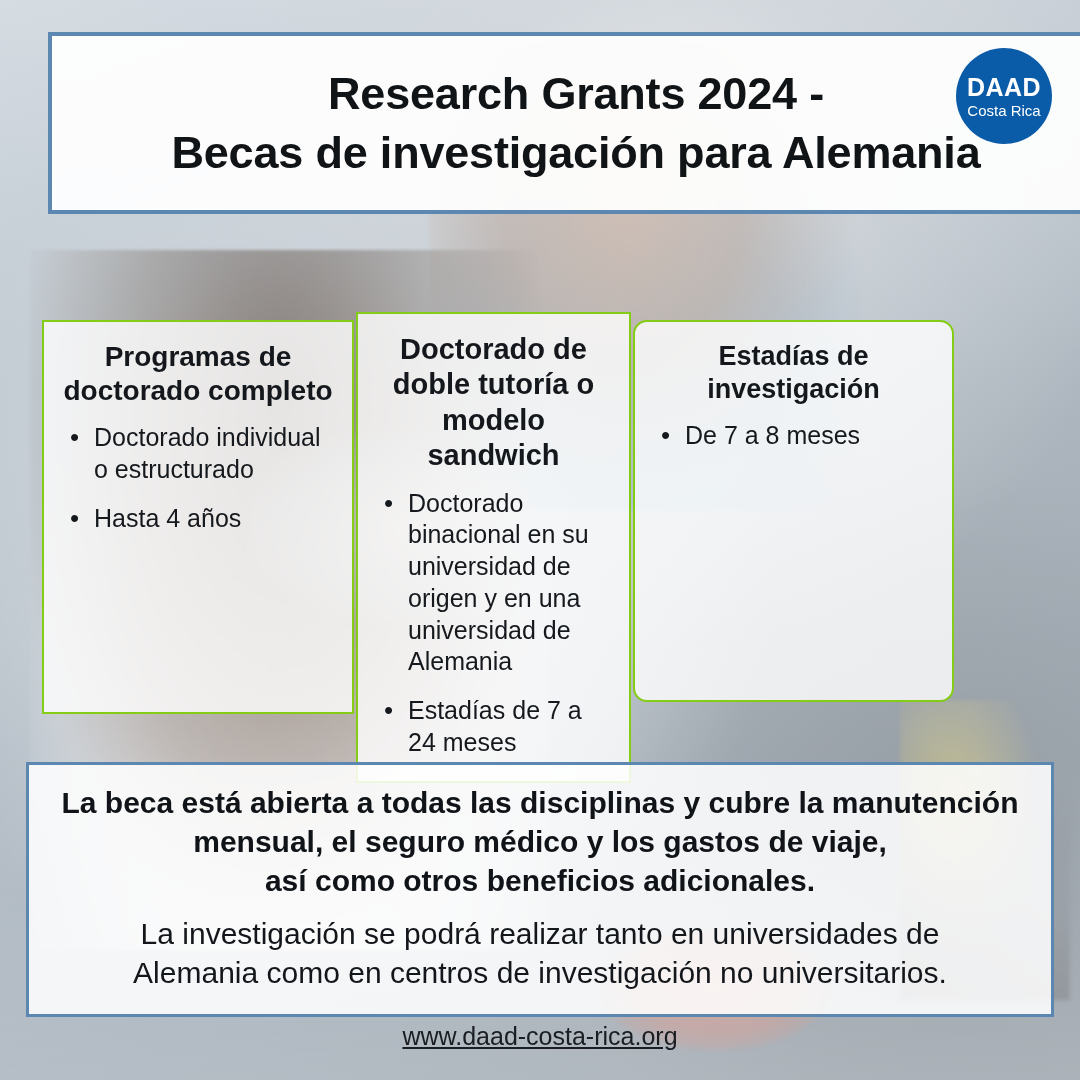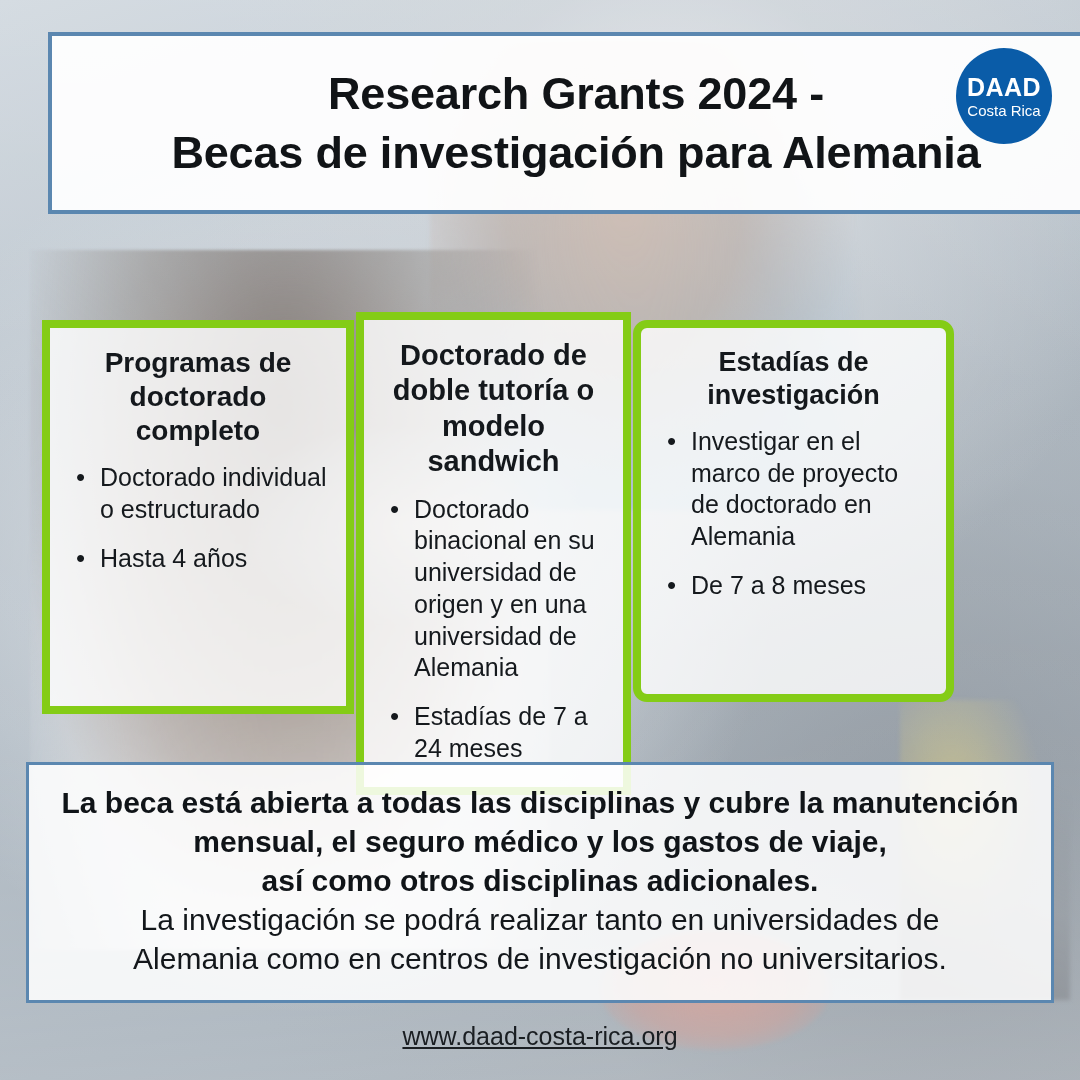--- a/index.html
+++ b/index.html
@@ -137,21 +137,21 @@
     position: absolute;
     left: 42px; top: 312px;
     width: 1006px;
     display: flex;
     align-items: flex-start;
     gap: 0px;
   }
   .card {
     box-sizing: border-box;
     background: rgba(255,255,255,0.80);
-    border: 8px solid #84cc16;
+    border: 2px solid #84cc16;
     padding: 18px 18px 5px 18px;
   }
   .card-1 { width: 312px; min-height: 394px; margin-top: 8px; }
   .card-2 { width: 275px; min-height: 402px; margin-left: 2px; }
   .card-3 { width: 321px; min-height: 382px; margin-left: 2px; margin-top: 8px; border-radius: 14px;}
 
   .card-title {
     text-align: center;
     font-weight: bold;
     color: #14181c;
@@ -192,20 +192,21 @@
     background: rgba(255,255,255,0.86);
     border: 3px solid #5b87b0;
     padding: 18px 24px 22px 24px;
     text-align: center;
   }
   .bottom-bold {
     font-size: 30px;
     font-weight: bold;
     line-height: 1.30;
     color: #101418;
+    margin-bottom: 14px;
   }
   .bottom-bold .line { display: block; }
   .bottom-normal {
     font-size: 30px;
     line-height: 1.30;
     color: #13171b;
   }
   .bottom-normal .line { display: block; }
 
   .url {
@@ -258,32 +259,31 @@
       <div class="card-title">Doctorado de doble tutoría o modelo sandwich</div>
       <ul>
         <li>Doctorado binacional en su universidad de origen y en una universidad de Alemania</li>
         <li>Estadías de 7 a 24 meses</li>
       </ul>
     </div>
 
     <div class="card card-3">
       <div class="card-title">Estadías de investigación</div>
       <ul>
-        <li>Investigar en el marco de proyecto de doctorado en Alemania</li>
         <li>De 7 a 8 meses</li>
       </ul>
     </div>
 
   </div>
 
   <div class="bottom">
     <div class="bottom-bold">
       <span class="line">La beca está abierta a todas las disciplinas y cubre la manutención</span>
       <span class="line">mensual, el seguro médico y los gastos de viaje,</span>
-      <span class="line">así como otros disciplinas adicionales.</span>
+      <span class="line">así como otros beneficios adicionales.</span>
     </div>
     <div class="bottom-normal">
       <span class="line">La investigación se podrá realizar tanto en universidades de</span>
       <span class="line">Alemania como en centros de investigación no universitarios.</span>
     </div>
   </div>
 
   <div class="url">www.daad-costa-rica.org</div>
 
 </div>

